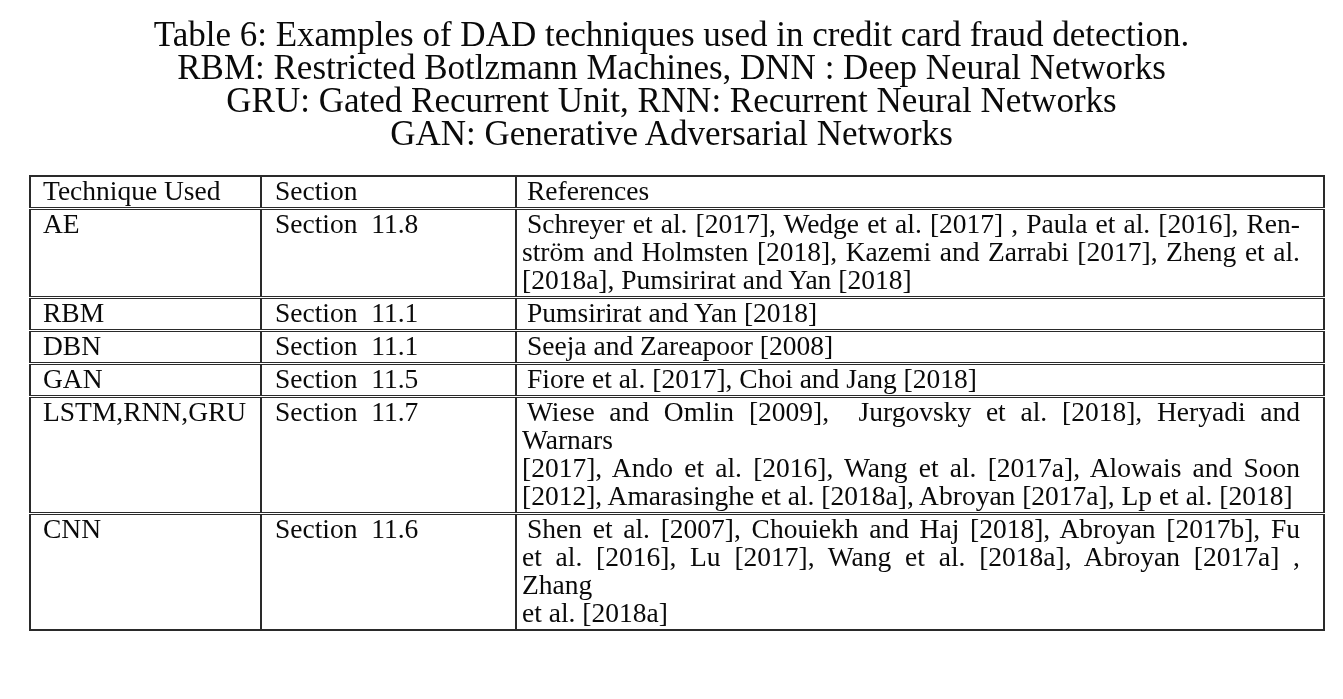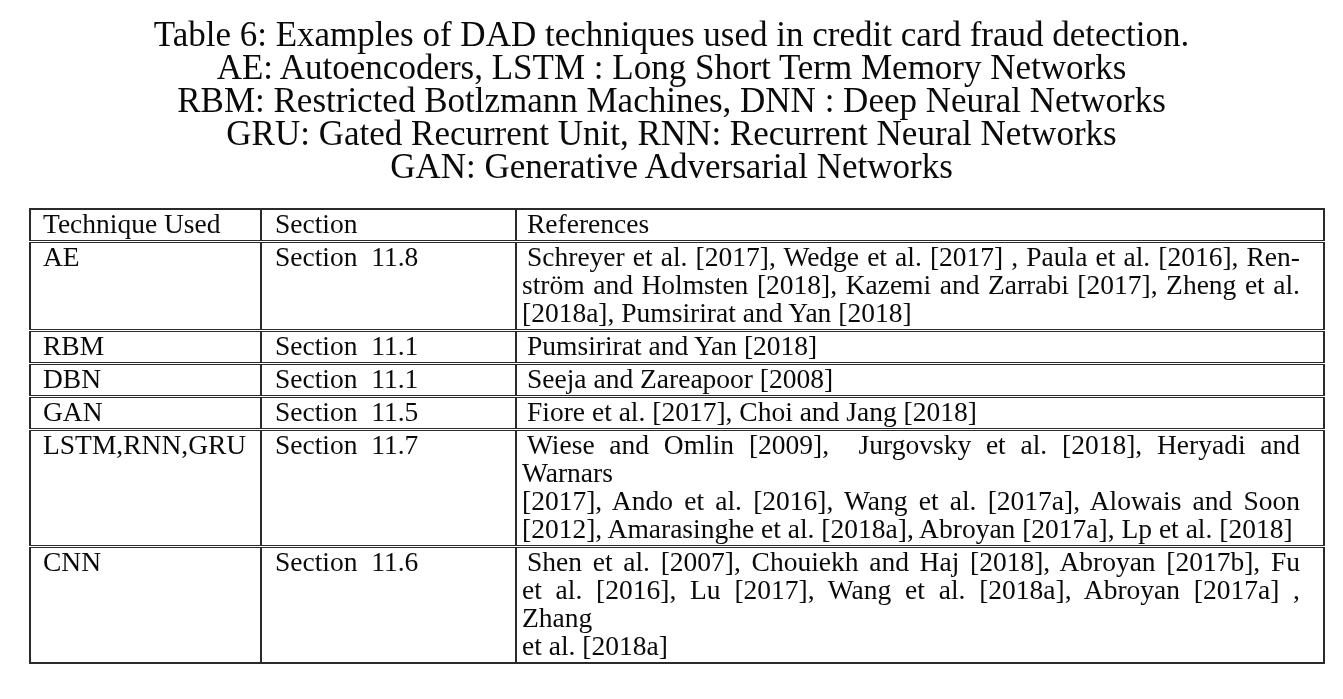--- a/index.html
+++ b/index.html
@@ -55,21 +55,20 @@
     text-align: center;
     text-align-last: left;
   }
   .ref-line:first-child { text-indent: 5px; }
 </style>
 </head>
 <body>
 
 <div class="caption">
   <div>Table 6: Examples of DAD techniques used in credit card fraud detection.</div>
-  <div>AE: Autoencoders, LSTM : Long Short Term Memory Networks</div>
   <div>RBM: Restricted Botlzmann Machines, DNN : Deep Neural Networks</div>
   <div>GRU: Gated Recurrent Unit, RNN: Recurrent Neural Networks</div>
   <div>GAN: Generative Adversarial Networks</div>
 </div>
 
 <table class="dad-table">
   <colgroup>
       <col class="c1">
       <col class="c2">
       <col class="c3">

